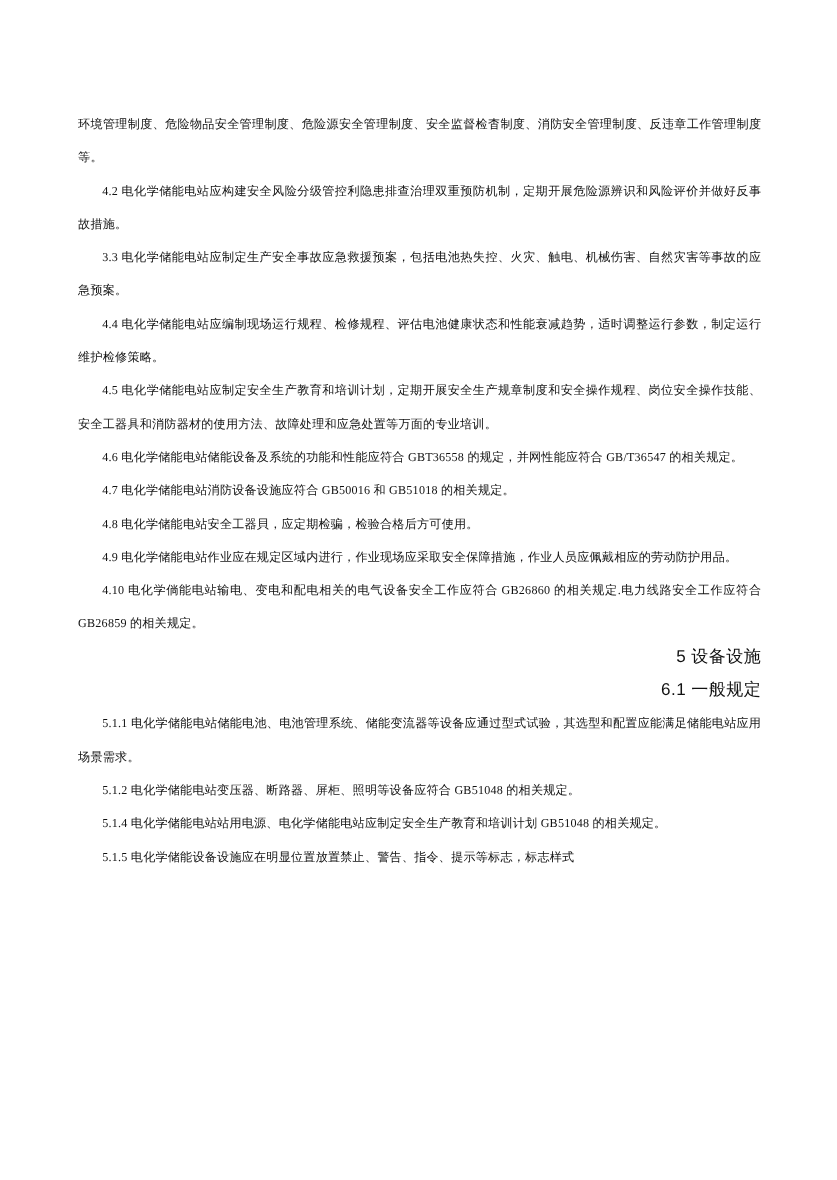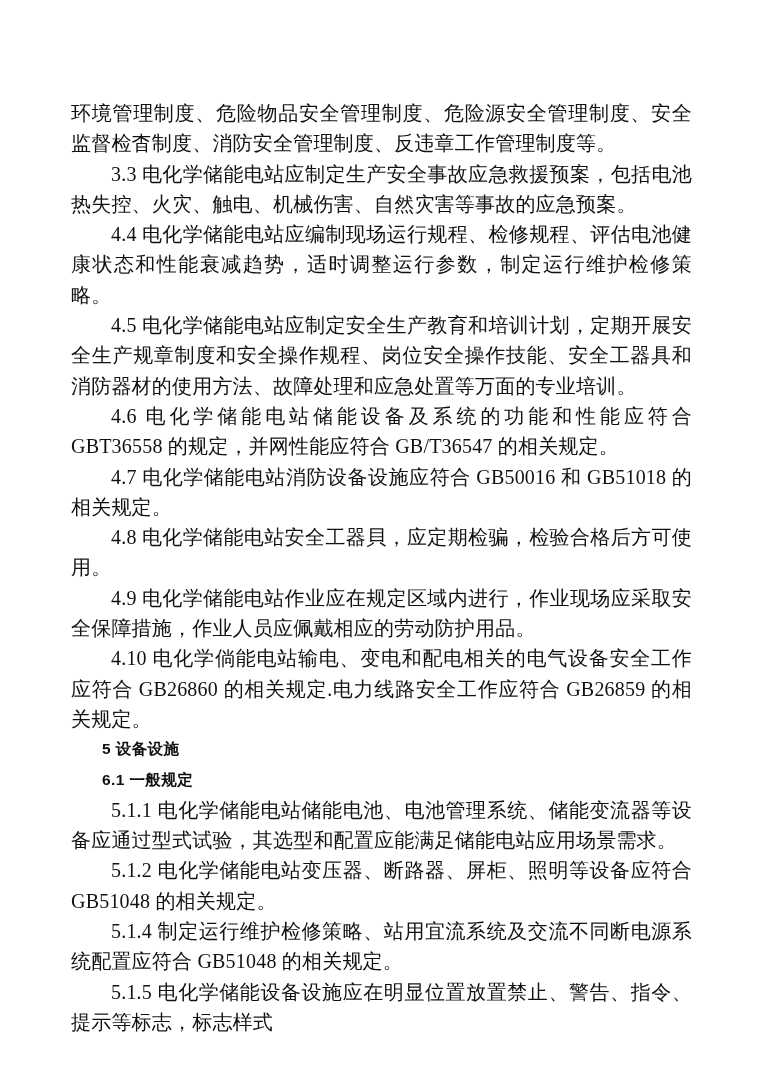--- a/index.html
+++ b/index.html
@@ -24,52 +24,53 @@
   }
   .text-block {
     position: absolute;
     left: 71px;
     top: 98px;
     width: 621px;
     color: #111111;
   }
   .para {
     margin: 0;
-    font-size: 20px;
+    font-size: 11px;
     line-height: 30.3px;
     text-align: justify;
     letter-spacing: 0.2px;
     color: #111111;
   }
   .para.indent {
     text-indent: 2em;
   }
   .para.heading {
     font-family: "Liberation Sans", "DejaVu Sans", sans-serif;
-    font-weight: bold;
+    font-weight: normal;
     font-size: 15.5px;
     letter-spacing: 0.4px;
-    text-align: left;
+    text-align: right;
   }
 </style>
 </head>
 <body>
 
 <div class="page">
   <div class="text-block" id="text-block">
 
   <p class="para">环境管理制度、危险物品安全管理制度、危险源安全管理制度、安全监督检杳制度、消防安全管理制度、反违章工作管理制度等。</p>
+      <p class="para indent">4.2 电化学储能电站应构建安全风险分级管控利隐患排查治理双重预防机制，定期开展危险源辨识和风险评价并做好反事故措施。</p>
       <p class="para indent">3.3 电化学储能电站应制定生产安全事故应急救援预案，包括电池热失控、火灾、触电、机械伤害、自然灾害等事故的应急预案。</p>
       <p class="para indent">4.4 电化学储能电站应编制现场运行规程、检修规程、评估电池健康状态和性能衰减趋势，适时调整运行参数，制定运行维护检修策略。</p>
       <p class="para indent">4.5 电化学储能电站应制定安全生产教育和培训计划，定期开展安全生产规章制度和安全操作规程、岗位安全操作技能、安全工器具和消防器材的使用方法、故障处理和应急处置等万面的专业培训。</p>
       <p class="para indent">4.6 电化学储能电站储能设备及系统的功能和性能应符合 GBT36558 的规定，并网性能应符合 GB/T36547 的相关规定。</p>
       <p class="para indent">4.7 电化学储能电站消防设备设施应符合 GB50016 和 GB51018 的相关规定。</p>
       <p class="para indent">4.8 电化学储能电站安全工器貝，应定期检骗，检验合格后方可使用。</p>
       <p class="para indent">4.9 电化学储能电站作业应在规定区域内进行，作业现场应采取安全保障措施，作业人员应佩戴相应的劳动防护用品。</p>
       <p class="para indent">4.10 电化学倘能电站输电、变电和配电相关的电气设备安全工作应符合 GB26860 的相关规定.电力线路安全工作应符合 GB26859 的相关规定。</p>
       <p class="para indent heading">5 设备设施</p>
       <p class="para indent heading">6.1 一般规定</p>
       <p class="para indent">5.1.1 电化学储能电站储能电池、电池管理系统、储能变流器等设备应通过型式试验，其选型和配置应能满足储能电站应用场景需求。</p>
       <p class="para indent">5.1.2 电化学储能电站变压器、断路器、屏柜、照明等设备应符合 GB51048 的相关规定。</p>
-      <p class="para indent">5.1.4 制定运行维护检修策略、站用宜流系统及交流不同断电源系统配置应符合 GB51048 的相关规定。</p>
+      <p class="para indent">5.1.4 电化学储能电站站用电源、电化学储能电站应制定安全生产教育和培训计划 GB51048 的相关规定。</p>
       <p class="para indent">5.1.5 电化学储能设备设施应在明显位置放置禁止、警告、指令、提示等标志，标志样式</p>
     </div>
 </div>
 
 </body></html>

